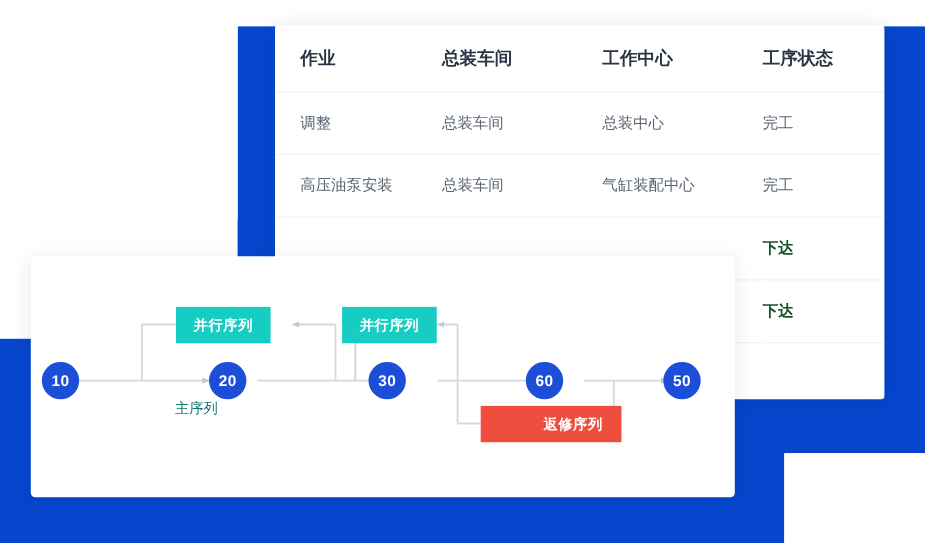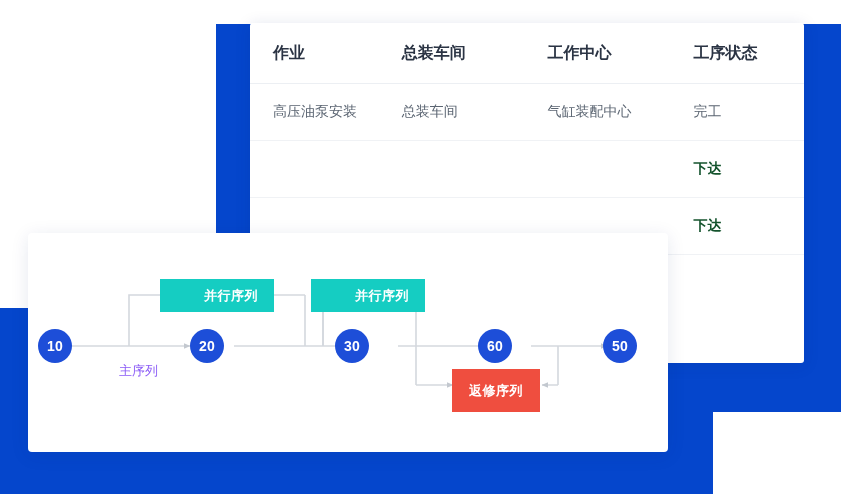--- a/index.html
+++ b/index.html
@@ -112,28 +112,29 @@
   .seqbox {
     position: absolute;
     display: flex;
     align-items: center;
     justify-content: center;
     color: #ffffff;
     font-size: 13px;
     font-weight: bold;
     letter-spacing: 0.5px;
   }
-  .seqbox.parallel { background: #15cdc2; padding-left: 28px; }
+  .seqbox.parallel { background: #15cdc2; }
   .seqbox.rework   { background: #ef4e3f; }
 
   .flow-label {
     position: absolute;
     font-size: 13px;
-    color: #8b5cf6;
+    color: #0f766e;
     white-space: nowrap;
+    margin-left: 40px;
   }
 </style>
 </head>
 <body>
 
 <div id="stage">
 
   <div class="bg-blue" id="bg-main"></div>
   <div class="bg-blue" id="bg-lower"></div>
   <div class="cutout" id="cut-topleft"></div>
@@ -143,20 +144,26 @@
     <table class="tbl">
       <thead>
         <tr>
           <th class="c1">作业</th>
           <th class="c2">总装车间</th>
           <th class="c3">工作中心</th>
           <th class="c4">工序状态</th>
         </tr>
       </thead>
       <tbody>
+        <tr>
+          <td class="c1">调整</td>
+          <td class="c2">总装车间</td>
+          <td class="c3">总装中心</td>
+          <td class="c4 status-done">完工</td>
+        </tr>
         <tr>
           <td class="c1">高压油泵安装</td>
           <td class="c2">总装车间</td>
           <td class="c3">气缸装配中心</td>
           <td class="c4 status-done">完工</td>
         </tr>
         <tr>
           <td class="c1"></td>
           <td class="c2"></td>
           <td class="c3"></td>
@@ -209,21 +216,21 @@
       </g>
     </svg>
 
     <div class="seqbox parallel" style="left:132px; top:46px; width:86px; height:33px;">
       <span>并行序列</span>
     </div>
     <div class="seqbox parallel" style="left:283px; top:46px; width:86px; height:33px;">
       <span>并行序列</span>
     </div>
 
-    <div class="seqbox rework" style="left:424px; top:136px; width:88px; height:43px;">
+    <div class="seqbox rework" style="left:409px; top:136px; width:88px; height:33px;padding-left:40px;">
       <span>返修序列</span>
     </div>
 
     <div class="node" style="left:10px;  top:96px;">
       <span>10</span>
     </div>
     <div class="node" style="left:162px; top:96px;">
       <span>20</span>
     </div>
     <div class="node" style="left:307px; top:96px;">

